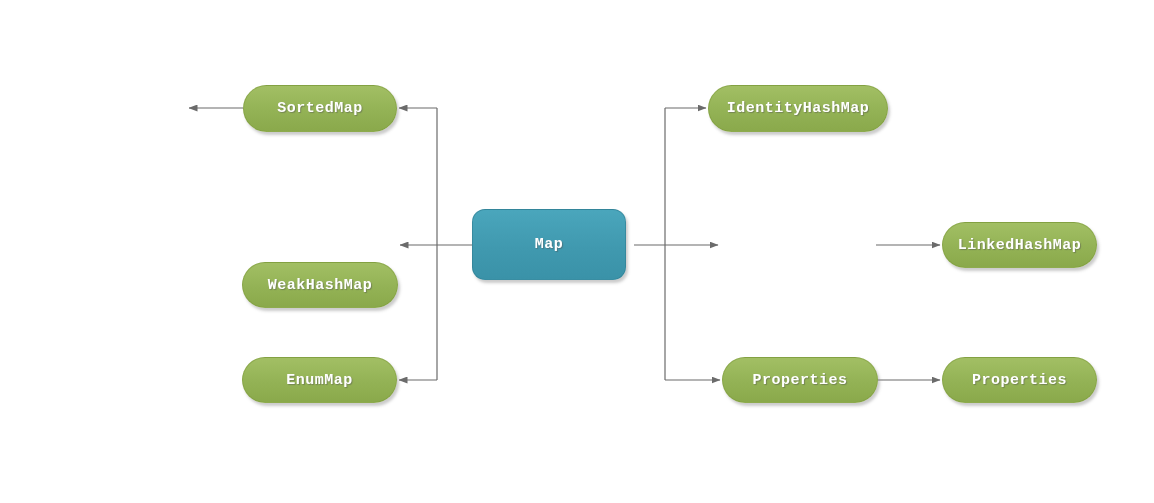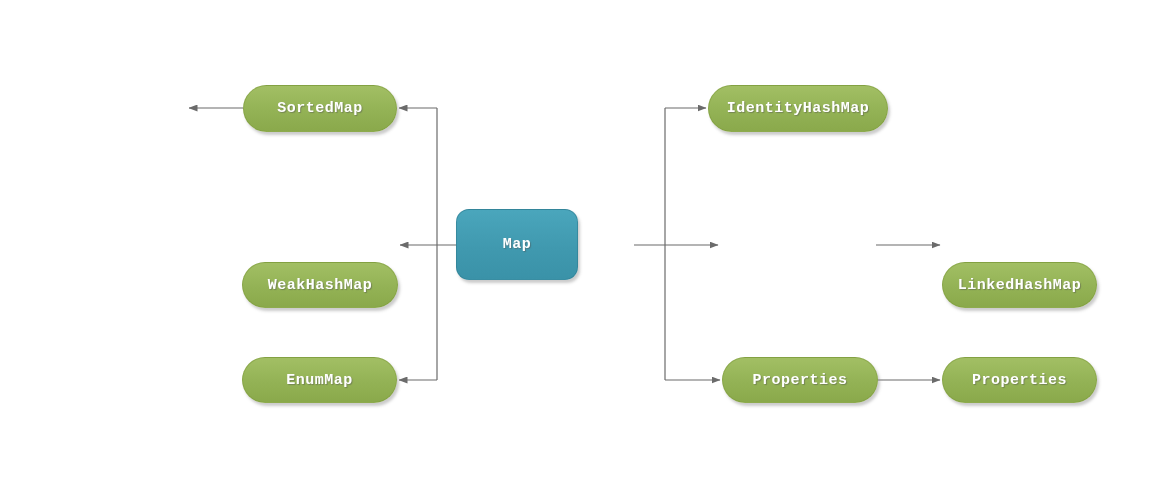--- a/index.html
+++ b/index.html
@@ -87,24 +87,24 @@
   <div class="node green" style="left:243px; top:85px;  width:154px; height:47px;">
     <span>SortedMap</span>
   </div>
   <div class="node green" style="left:708px; top:85px;  width:180px; height:47px;">
     <span>IdentityHashMap</span>
   </div>
 
   <div class="node green" style="left:242px; top:222px; width:156px; height:46px;margin-top:40px;">
     <span>WeakHashMap</span>
   </div>
-  <div class="node blue" style="left:456px; top:209px; width:122px; height:71px;">
+  <div class="node blue" style="left:472px; top:209px; width:154px; height:71px;">
     <span>Map</span>
   </div>
-  <div class="node green" style="left:942px; top:222px; width:155px; height:46px;margin-top:40px;">
+  <div class="node green" style="left:942px; top:222px; width:155px; height:46px;">
     <span>LinkedHashMap</span>
   </div>
 
   <div class="node green" style="left:242px; top:357px; width:155px; height:46px;">
     <span>EnumMap</span>
   </div>
   <div class="node green" style="left:722px; top:357px; width:156px; height:46px;">
     <span>Properties</span>
   </div>
   <div class="node green" style="left:942px; top:357px; width:155px; height:46px;">

